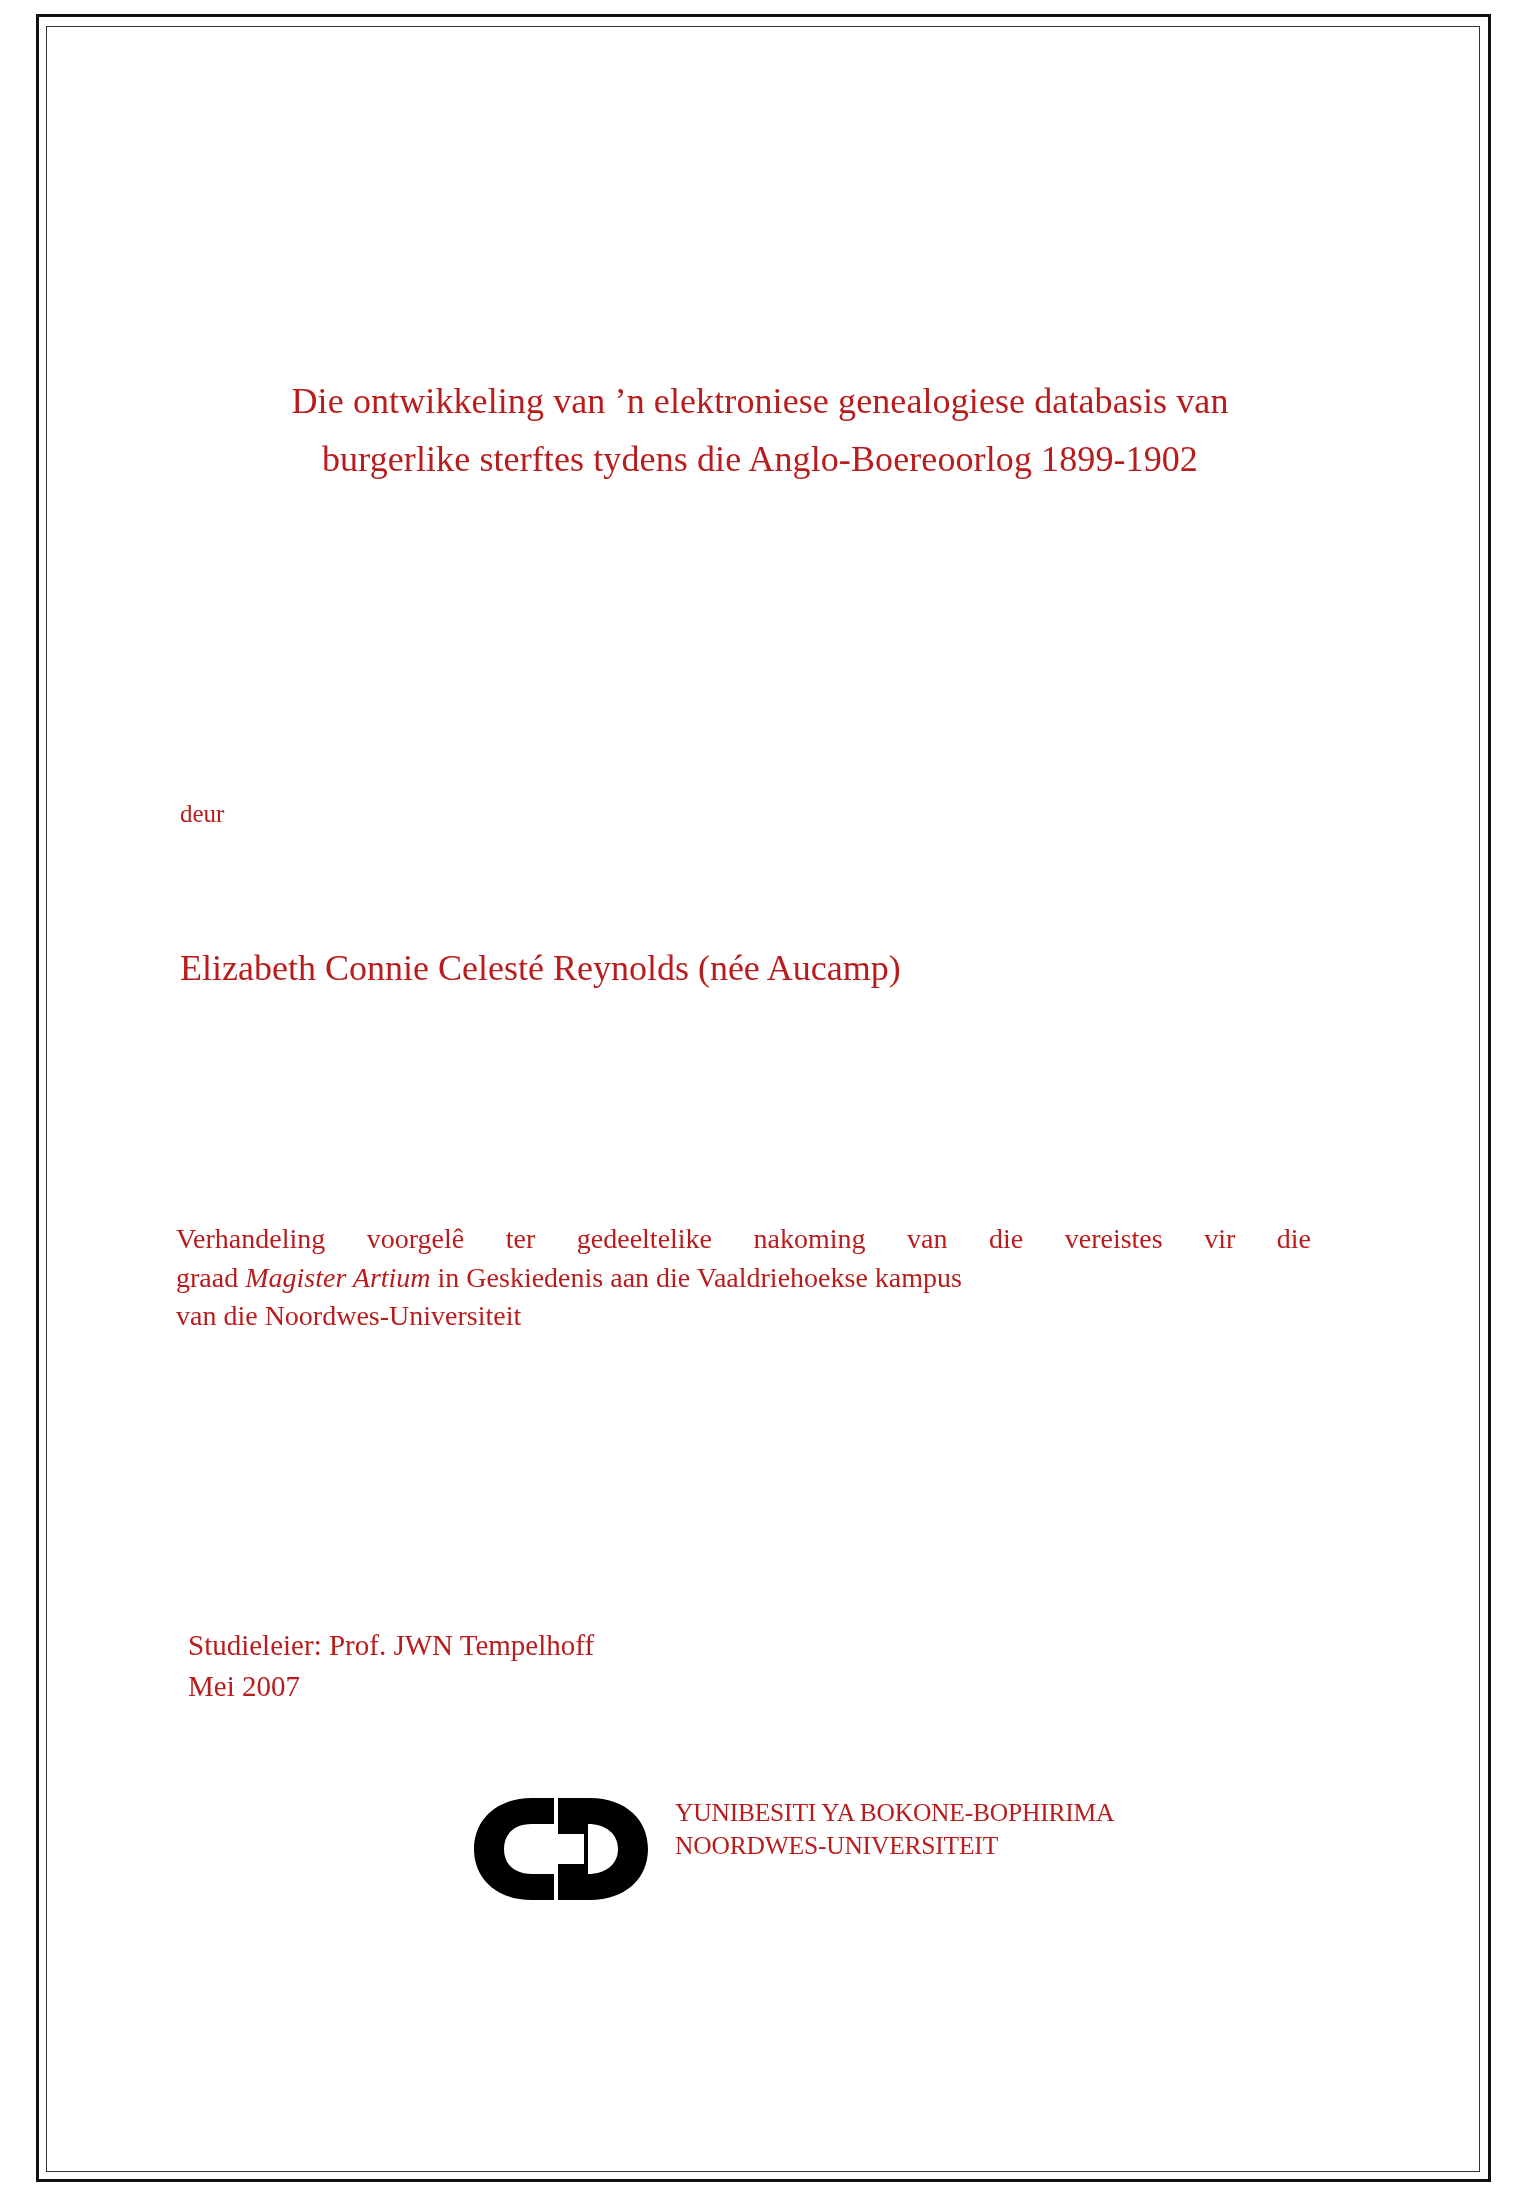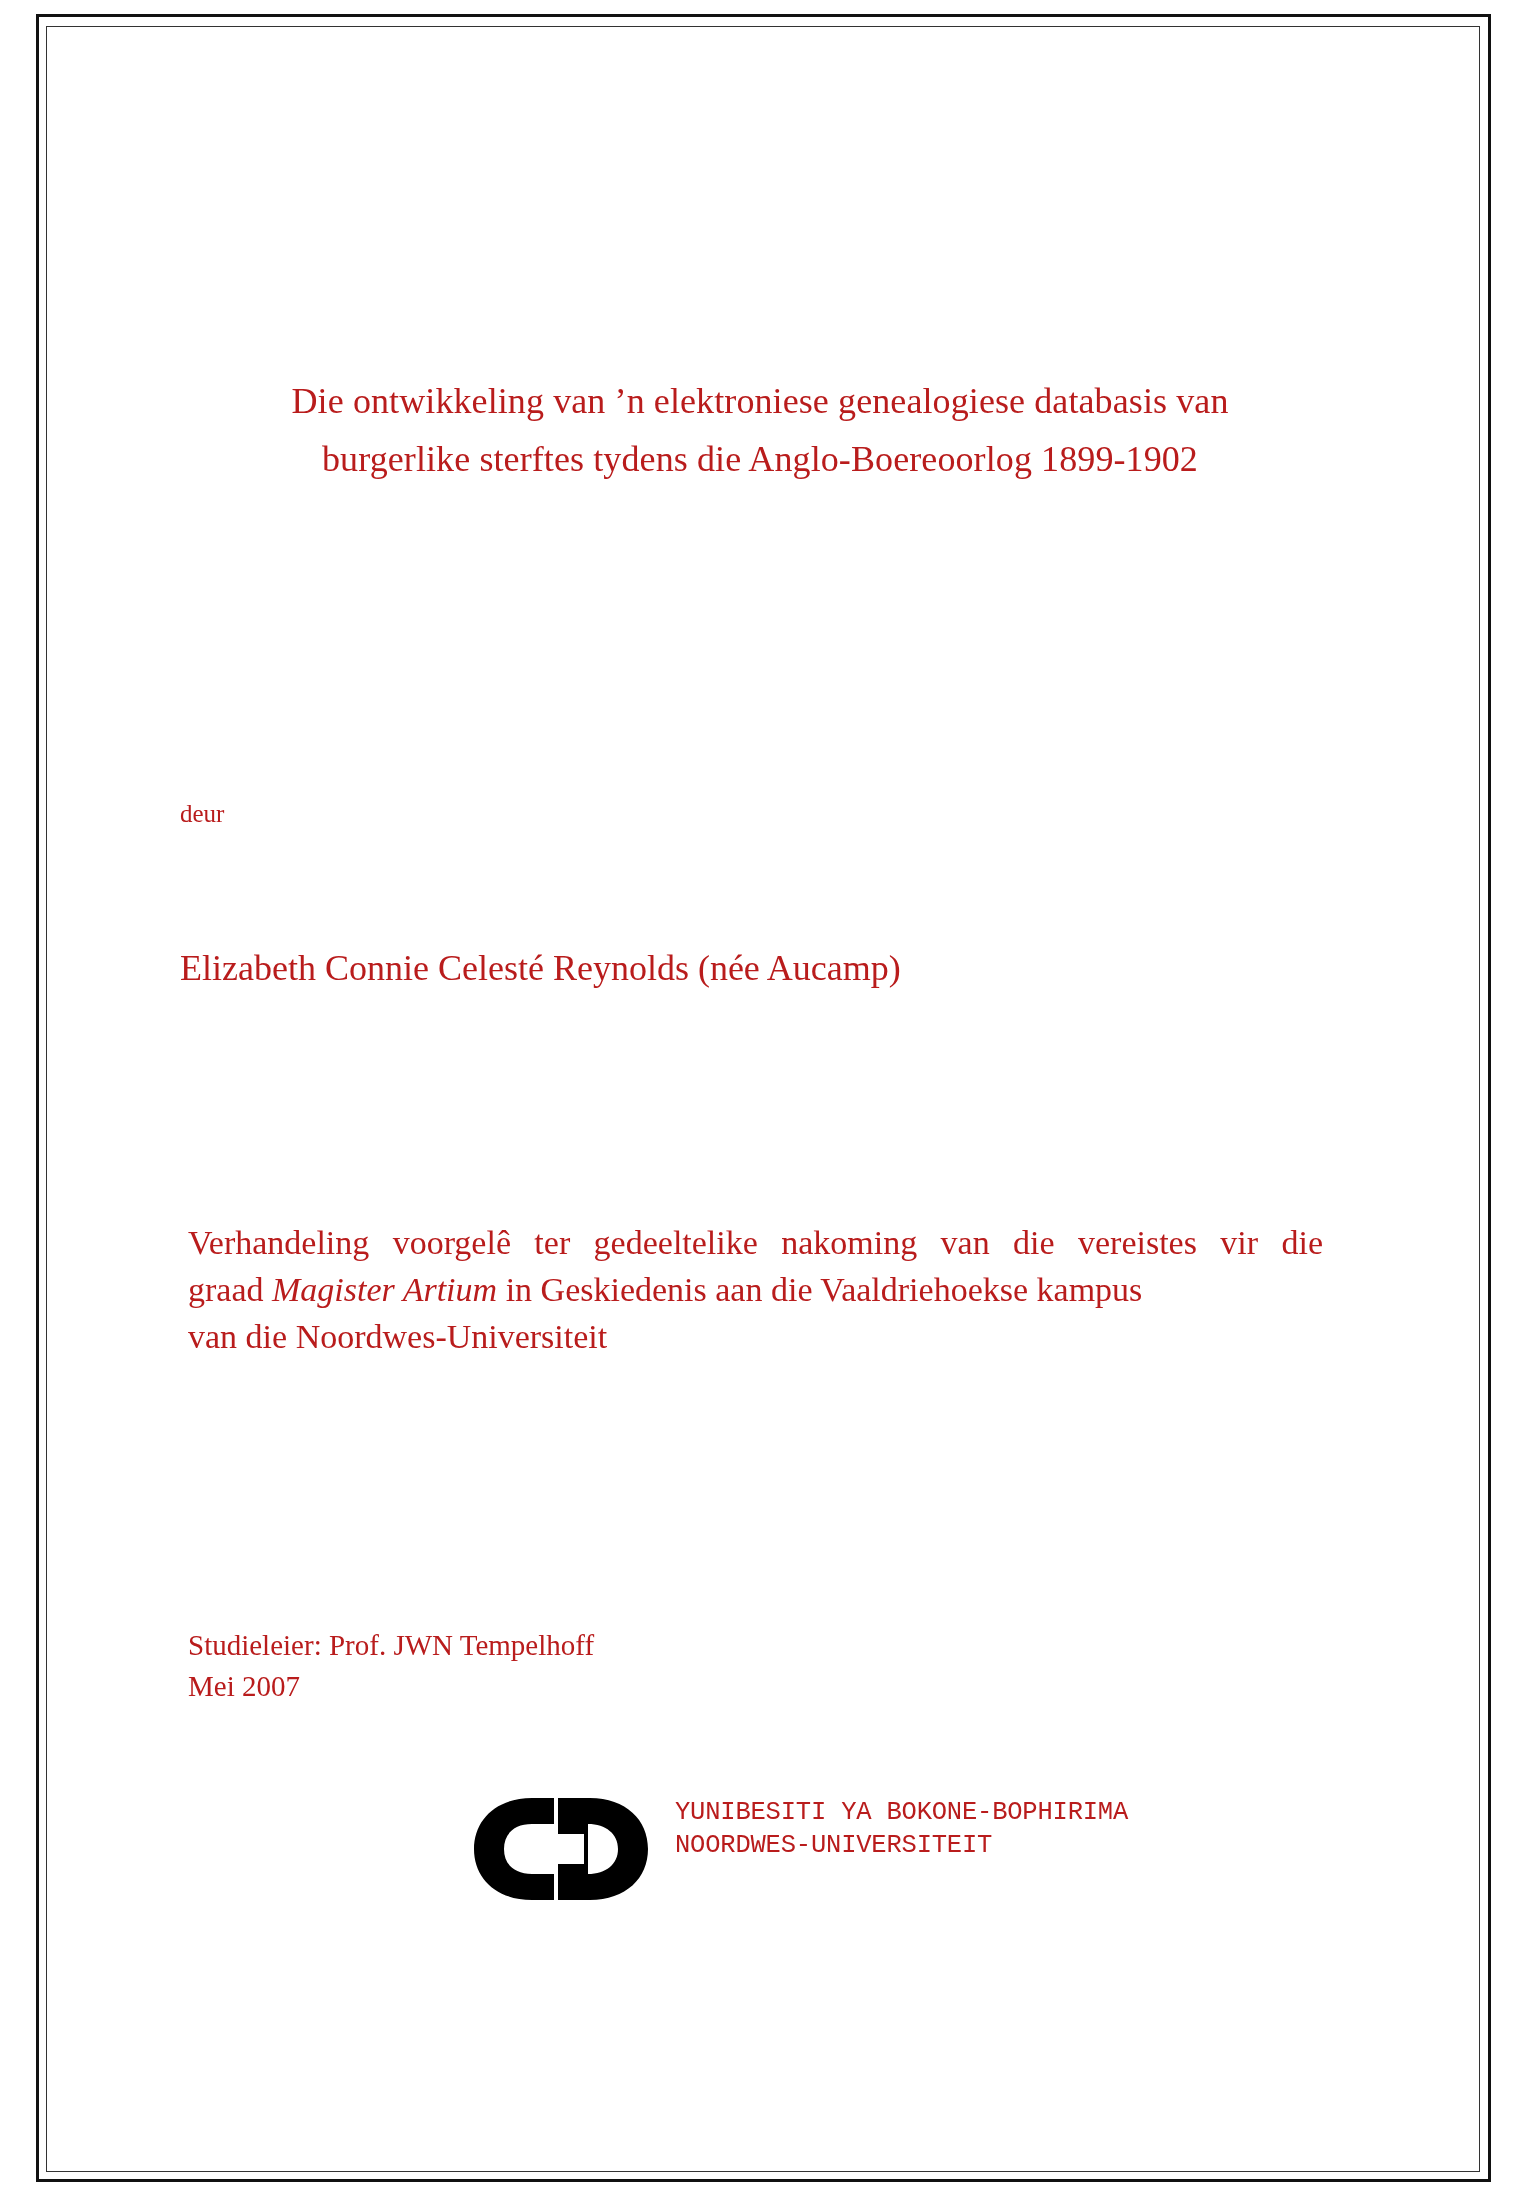--- a/index.html
+++ b/index.html
@@ -66,24 +66,24 @@
   .author {
     position: absolute;
     left: 20px;
     top: 947px;
     width: 1160px;
     text-align: left;
     font-size: 36px;
   }
   .statement {
     position: absolute;
-    left: 28px;
+    left: 16px;
     top: 1220px;
     width: 1135px;
-    font-size: 34px;
+    font-size: 28px;
     line-height: 1.38;
     text-align: justify;
   }
   .statement .l1 {
     display: block;
     text-align: justify;
     text-align-last: justify;
   }
   .statement .l2, .statement .l3 {
     display: block;
@@ -114,21 +114,21 @@
     position: absolute;
     left: 0px;
     top: 4px;
     width: 195px;
     height: 110px;
   }
   .logo-lines {
     position: absolute;
     left: 205px;
     top: 6px;
-    font-family: Liberation Mono, monospace;
+    font-family: Liberation Serif, serif;
     font-size: 25.5px;
     line-height: 1.3;
     letter-spacing: -0.2px;
     font-weight: 500;
   }
   .logo-lines span { display: block; white-space: nowrap; }
 </style>
 </head>
 <body>
 

